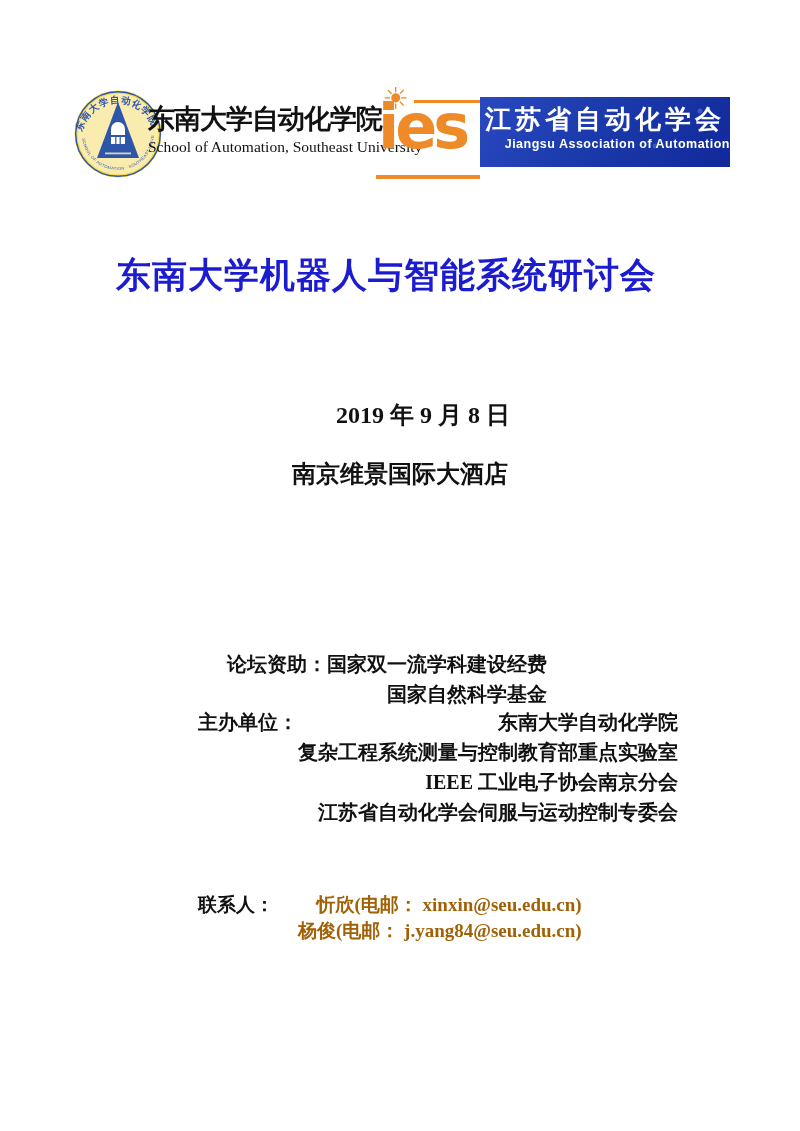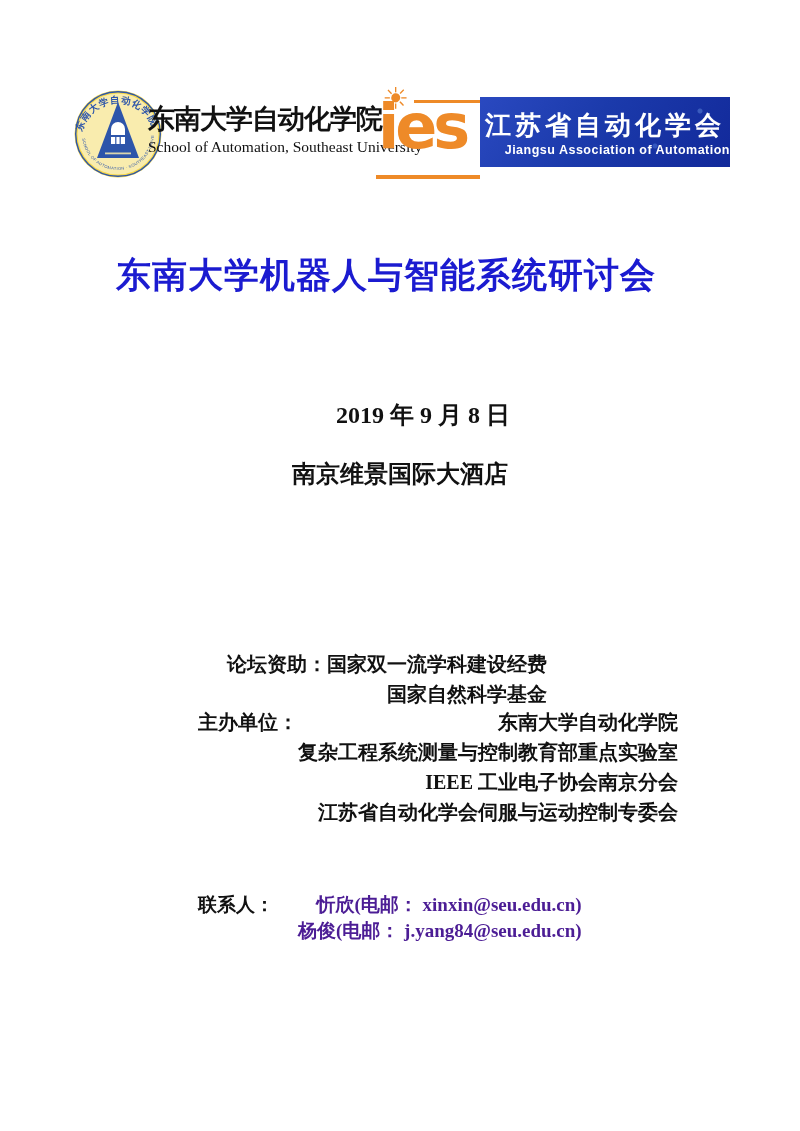--- a/index.html
+++ b/index.html
@@ -43,21 +43,21 @@
     position:absolute;left:406px;top:9px;width:250px;height:70px;
     background:
       radial-gradient(circle at 20% 30%, rgba(120,170,255,.35) 0 2px, rgba(0,0,0,0) 3px),
       radial-gradient(circle at 70% 70%, rgba(120,170,255,.3) 0 2px, rgba(0,0,0,0) 3px),
       radial-gradient(circle at 88% 20%, rgba(140,190,255,.3) 0 2px, rgba(0,0,0,0) 3px),
       linear-gradient(125deg,#2a49c0 0%,#1b3aab 45%,#12299a 100%);
     color:#ffffff;text-align:center;
     font-family:"Liberation Sans", sans-serif;
   }
   .banner-cn{
-    margin-top:13px;font-size:26px;font-weight:700;
+    margin-top:7px;font-size:26px;font-weight:700;
     letter-spacing:4px;white-space:nowrap;line-height:1.2;
   }
   .banner-en{
     font-size:12.5px;font-weight:700;letter-spacing:.5px;
     white-space:nowrap;margin-top:2px;text-align:right;
   }
   
   .doc-title{
     position:absolute;left:0;top:252px;width:772px;
     text-align:center;
@@ -79,21 +79,21 @@
     position:absolute;left:198px;
     display:flex;align-items:flex-start;
     font-size:20px;font-weight:700;color:#111;line-height:30px;
   }
   .info-block .label{white-space:pre;flex:0 0 auto;}
   .info-block .items{display:flex;flex-direction:column;text-align:right;}
   .info-block .items div{white-space:nowrap;}
   .block-sponsor{top:649px;margin-left:29px;}
   .block-organizer{top:707px;}
   .block-contact{top:892px;font-size:19px;line-height:26px;gap:24px;}
-  .block-contact .items div{color:#4c1d95;}
+  .block-contact .items div{color:#a16207;}
 </style>
 </head>
 <body>
 
 <div class="page">
 
   <div class="header">
 
     <svg class="seal" viewBox="0 0 88 88">
       <circle cx="44" cy="44" r="43.5" fill="#f5d747"></circle>

